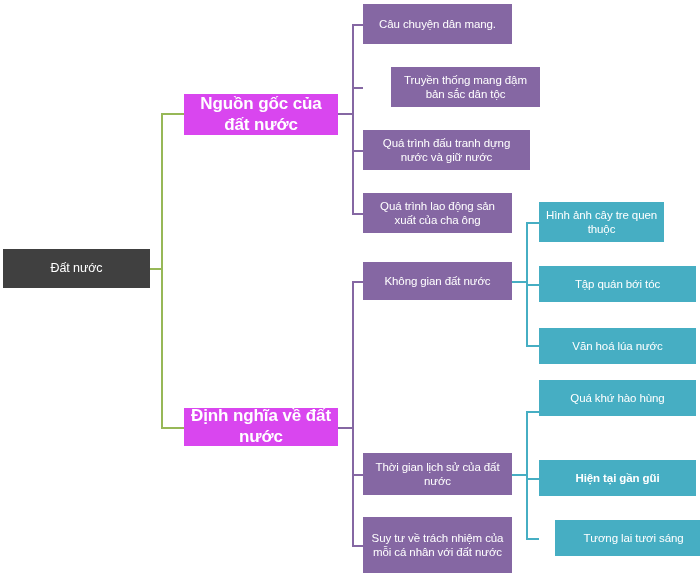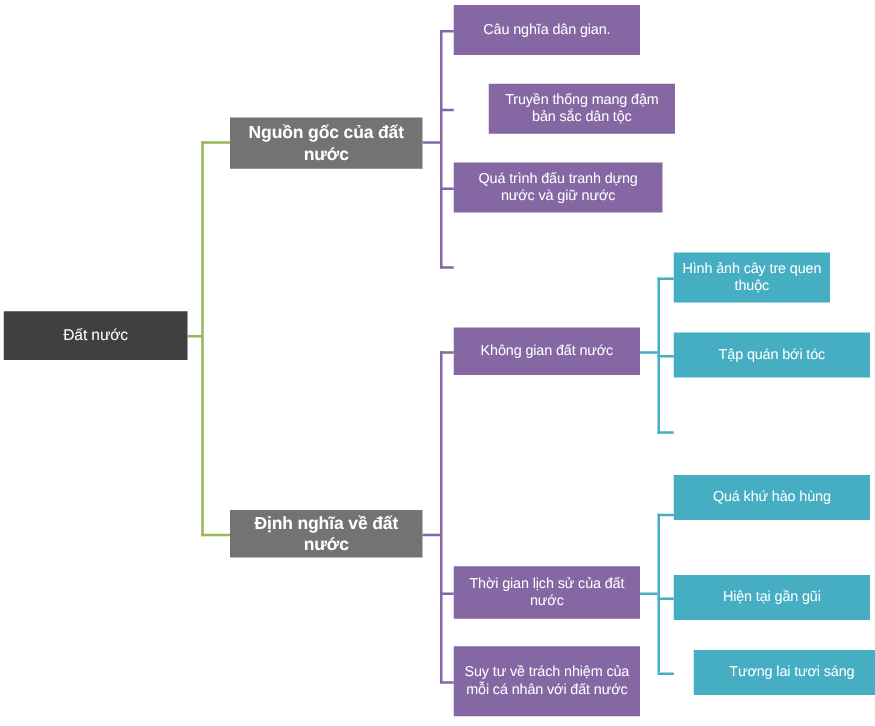--- a/index.html
+++ b/index.html
@@ -33,22 +33,22 @@
   .node span {
     display: block;
     width: 100%;
   }
   .lvl0 {
     background: #404040;
     font-size: 12.5px;
     font-weight: normal;
   }
   .lvl1 {
-    background: #737373;
-    font-size: 14px;
+    background: #d946ef;
+    font-size: 17px;
   }
   .lvl2 {
     background: #8567a3;
     font-size: 11.5px;
     font-weight: normal;
   }
   .lvl3 {
     background: #46aec3;
     font-size: 11.5px;
     font-weight: normal;
@@ -106,31 +106,34 @@
 
   <div class="node lvl1" style="left:184px; top:94px; width:154px; height:41px;">
     <span>Nguồn gốc của đất nước</span>
   </div>
 
   <div class="node lvl1" style="left:184px; top:408px; width:154px; height:38px;">
     <span>Định nghĩa về đất nước</span>
   </div>
 
   <div class="node lvl2" style="left:363px; top:4px; width:149px; height:40px;">
-    <span>Câu nghĩa dân gian.</span>
+    <span>Câu chuyện dân mang.</span>
   </div>
 
   <div class="node lvl2" style="left:363px; top:67px; width:149px; height:40px;margin-left:28px;">
     <span>Truyền thống mang đậm bản sắc dân tộc</span>
   </div>
 
   <div class="node lvl2" style="left:363px; top:130px; width:167px; height:40px;">
     <span>Quá trình đấu tranh dựng nước và giữ nước</span>
   </div>
 
+  <div class="node lvl2" style="left:363px; top:193px; width:149px; height:40px;">
+    <span>Quá trình lao động sản xuất của cha ông</span>
+  </div>
 
   <div class="node lvl2" style="left:363px; top:262px; width:149px; height:38px;">
     <span>Không gian đất nước</span>
   </div>
 
   <div class="node lvl2" style="left:363px; top:453px; width:149px; height:42px;">
     <span>Thời gian lịch sử của đất nước</span>
   </div>
 
   <div class="node lvl2" style="left:363px; top:517px; width:149px; height:56px;">
@@ -138,26 +141,29 @@
   </div>
 
   <div class="node lvl3" style="left:539px; top:202px; width:125px; height:40px;">
     <span>Hình ảnh cây tre quen thuộc</span>
   </div>
 
   <div class="node lvl3" style="left:539px; top:266px; width:157px; height:36px;">
     <span>Tập quán bới tóc</span>
   </div>
 
+  <div class="node lvl3" style="left:539px; top:328px; width:157px; height:36px;">
+    <span>Văn hoá lúa nước</span>
+  </div>
 
   <div class="node lvl3" style="left:539px; top:380px; width:157px; height:36px;">
     <span>Quá khứ hào hùng</span>
   </div>
 
-  <div class="node lvl3" style="left:539px; top:460px; width:157px; height:36px;">
+  <div class="node lvl3" style="left:539px; top:460px; width:157px; height:36px;font-weight:bold;">
     <span>Hiện tại gần gũi</span>
   </div>
 
   <div class="node lvl3" style="left:539px; top:520px; width:157px; height:36px;margin-left:16px;">
     <span>Tương lai tươi sáng</span>
   </div>
 
 </div>
 
 </body></html>

